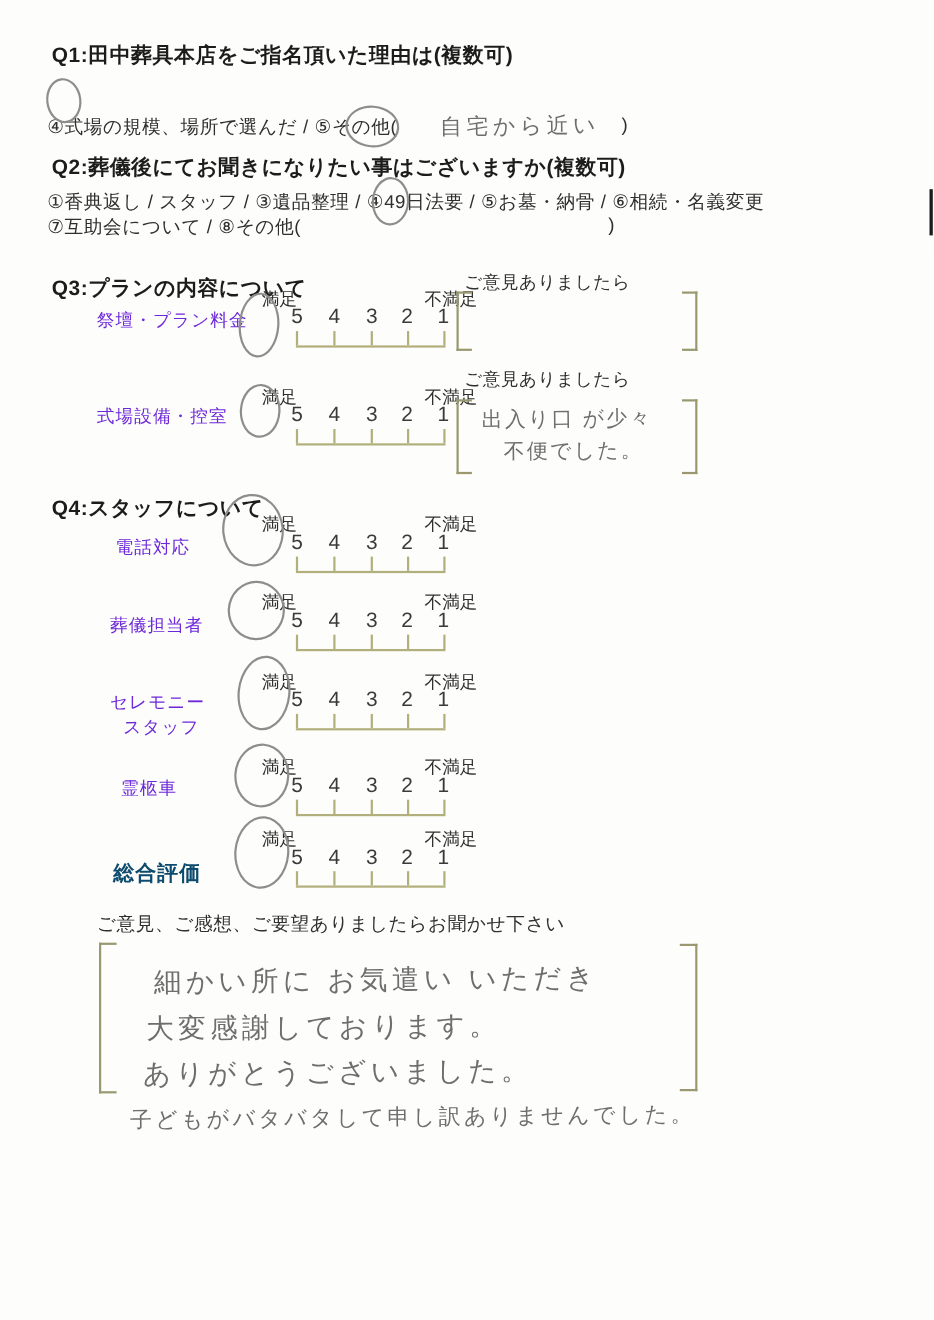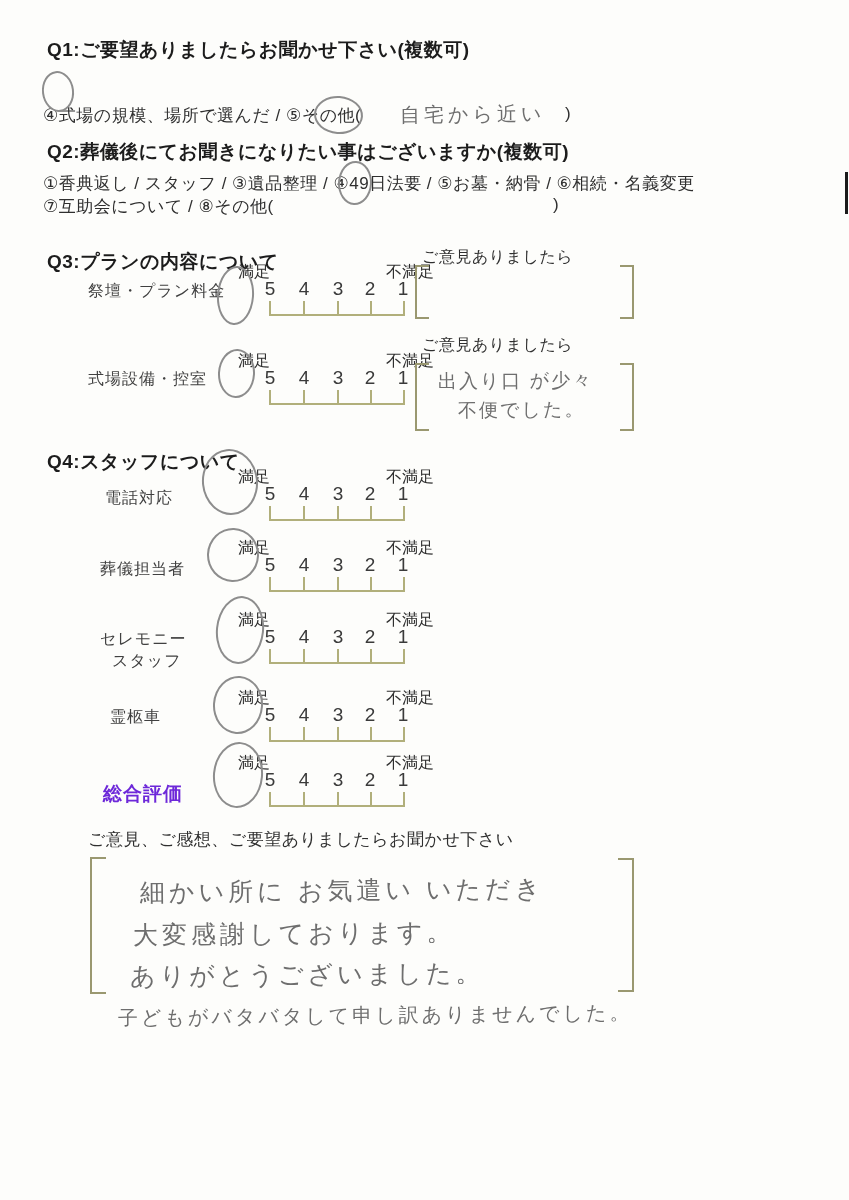--- a/index.html
+++ b/index.html
@@ -5,21 +5,21 @@
   html,body{margin:0;padding:0;background:#e8e8e8;}
   #page{
     position:relative;width:849px;height:1200px;margin:0 auto;
     background:#fdfdfb;overflow:hidden;
     font-family:"Liberation Sans","DejaVu Sans",sans-serif;
     color:#2e2e2e;
   }
   .abs{position:absolute;}
   .qtitle{font-size:19px;font-weight:bold;color:#1c1c1c;letter-spacing:0.5px;}
   .optline{font-size:17px;color:#2f2f2f;letter-spacing:0.5px;white-space:nowrap;}
-  .rowlabel{font-size:16px;color:#404040;letter-spacing:1px;white-space:nowrap;}
+  .rowlabel{font-size:16px;color:#6d28d9;letter-spacing:1px;white-space:nowrap;}
   .prompt{font-size:16px;color:#2f2f2f;letter-spacing:0.5px;white-space:nowrap;}
   .hw{color:#6e6e6e;white-space:nowrap;transform:rotate(-0.6deg);}
   .hw-big{font-size:25px;letter-spacing:4px;}
   .hw-med{font-size:19px;letter-spacing:2px;}
   .hw-small{font-size:20px;letter-spacing:3px;}
   
   .circle{
     position:absolute;border:2px solid #8d8d8d;border-radius:50%;
     background:transparent;pointer-events:none;
   }
@@ -37,21 +37,21 @@
   .bl,.br{position:absolute;width:12px;}
   .bl{border-left:2px solid #9a9870;border-top:2px solid #9a9870;border-bottom:2px solid #9a9870;}
   .br{border-right:2px solid #9a9870;border-top:2px solid #9a9870;border-bottom:2px solid #9a9870;}
   .artifact{position:absolute;background:#1b1b1b;}
 </style>
 </head>
 <body>
 
 <div id="page">
 
-  <div class="abs qtitle" style="left:47px;top:37px;">Q1:ご要望ありましたらお聞かせ下さい(複数可)</div>
+  <div class="abs qtitle" style="left:47px;top:37px;">Q1:田中葬具本店をご指名頂いた理由は(複数可)</div>
   <div class="abs optline" style="left:43px;top:104px;">④式場の規模、場所で選んだ / ⑤その他(</div>
   <div class="abs hw" style="left:400px;top:101px;font-size:20px;letter-spacing:4px;">自宅から近い</div>
   <div class="abs optline" style="left:565px;top:104px;">)</div>
   <div class="circle" style="left:42px;top:71px;width:28px;height:37px;transform:rotate(-7deg);"></div>
   <div class="circle" style="left:314px;top:96px;width:45px;height:34px;transform:rotate(4deg);"></div>
 
   <div class="abs qtitle" style="left:47px;top:139px;">Q2:葬儀後にてお聞きになりたい事はございますか(複数可)</div>
   <div class="abs optline" style="left:43px;top:172px;">①香典返し / スタッフ / ③遺品整理 / ④49日法要 / ⑤お墓・納骨 / ⑥相続・名義変更</div>
   <div class="abs optline" style="left:43px;top:195px;">⑦互助会について / ⑧その他(</div>
   <div class="abs optline" style="left:553px;top:195px;">)</div>
@@ -183,21 +183,21 @@
     <span class="tick t0"></span>
     <span class="tick t1"></span>
     <span class="tick t2"></span>
     <span class="tick t3"></span>
     <span class="tick t4"></span>
     <span class="baseline"></span>
   </div>
 </div>
   <div class="circle" style="left:213px;top:676px;width:46px;height:54px;transform:rotate(4deg);"></div>
 
-  <div class="abs rowlabel" style="left:103px;top:781px;font-size:19px;font-weight:bold;color:#6d28d9;">総合評価</div>
+  <div class="abs rowlabel" style="left:103px;top:781px;font-size:19px;font-weight:bold;color:#0c4a6e;">総合評価</div>
   <div class="scale-slot" style="left:205px;top:753px;">
   <div class="scale-inner">
     <span class="s-max">満足</span>
     <span class="s-min">不満足</span>
     <span class="s-num n0">5</span>
     <span class="s-num n1">4</span>
     <span class="s-num n2">3</span>
     <span class="s-num n3">2</span>
     <span class="s-num n4">1</span>
     <span class="tick t0"></span>

